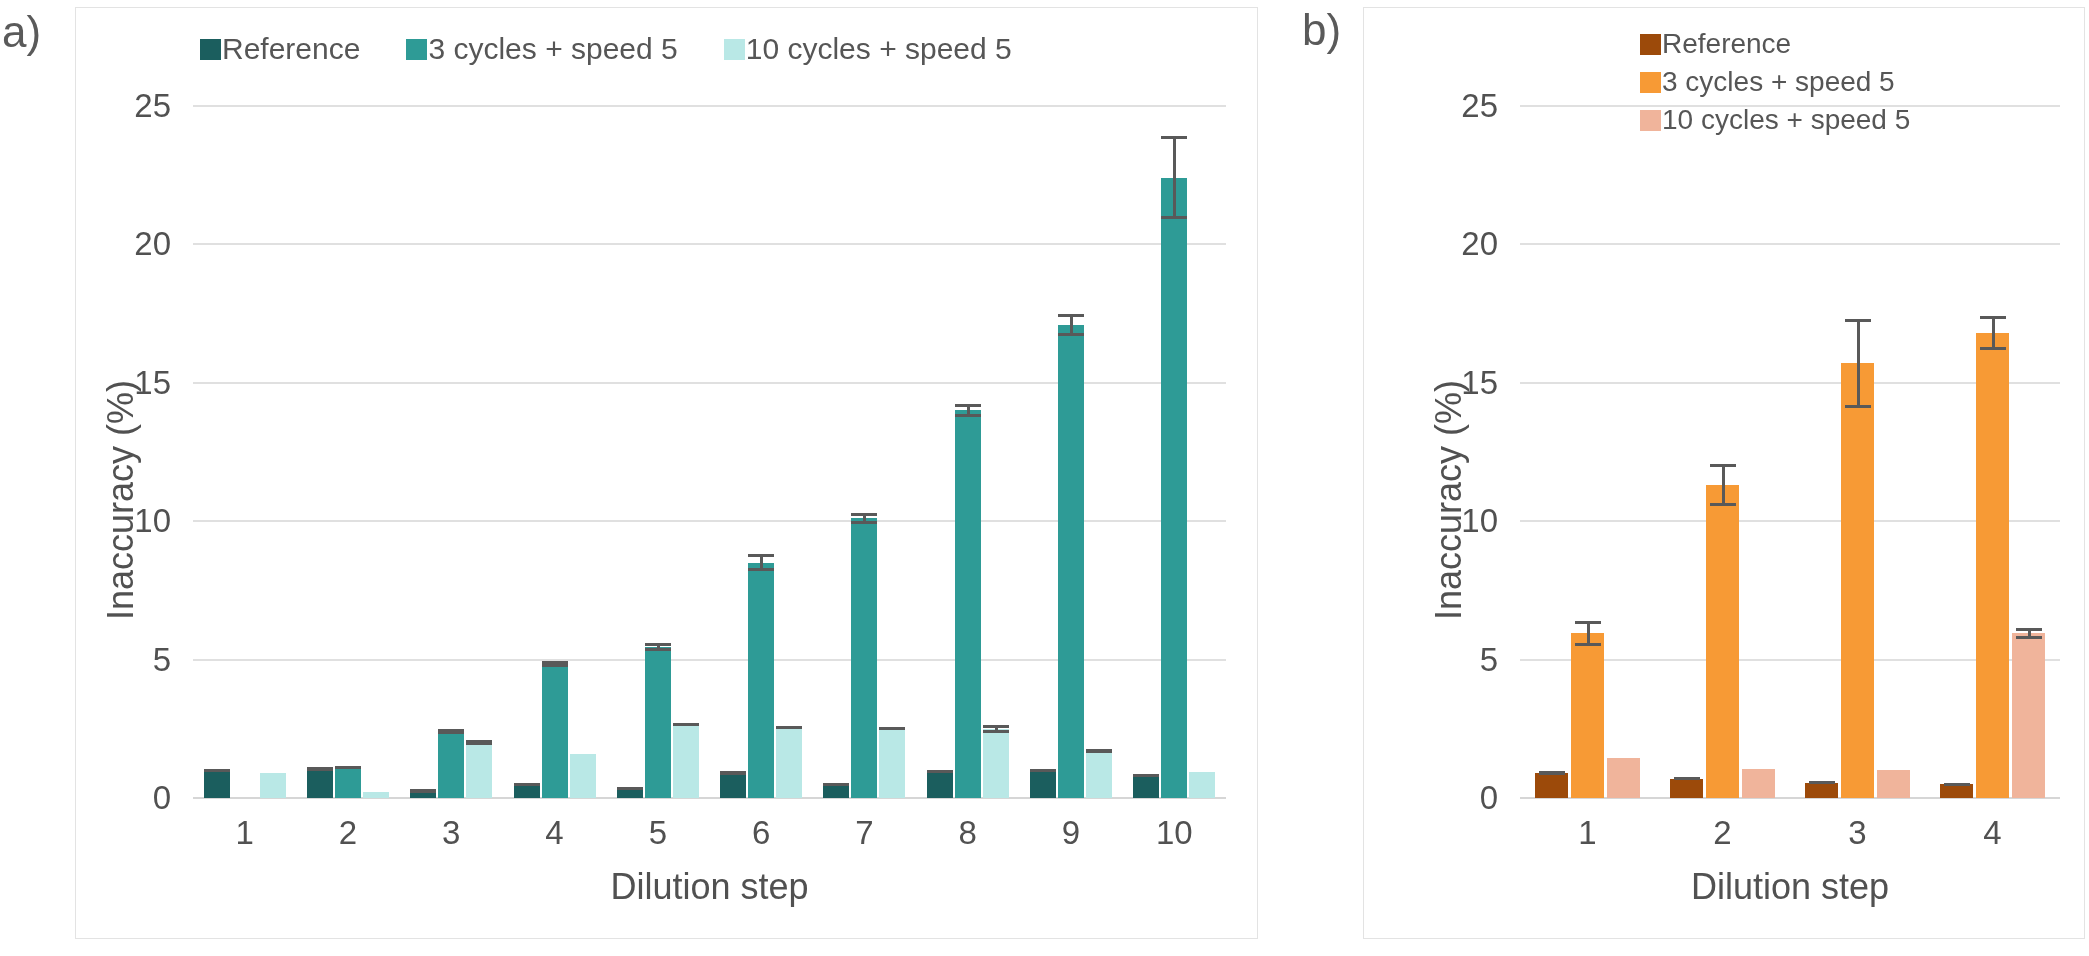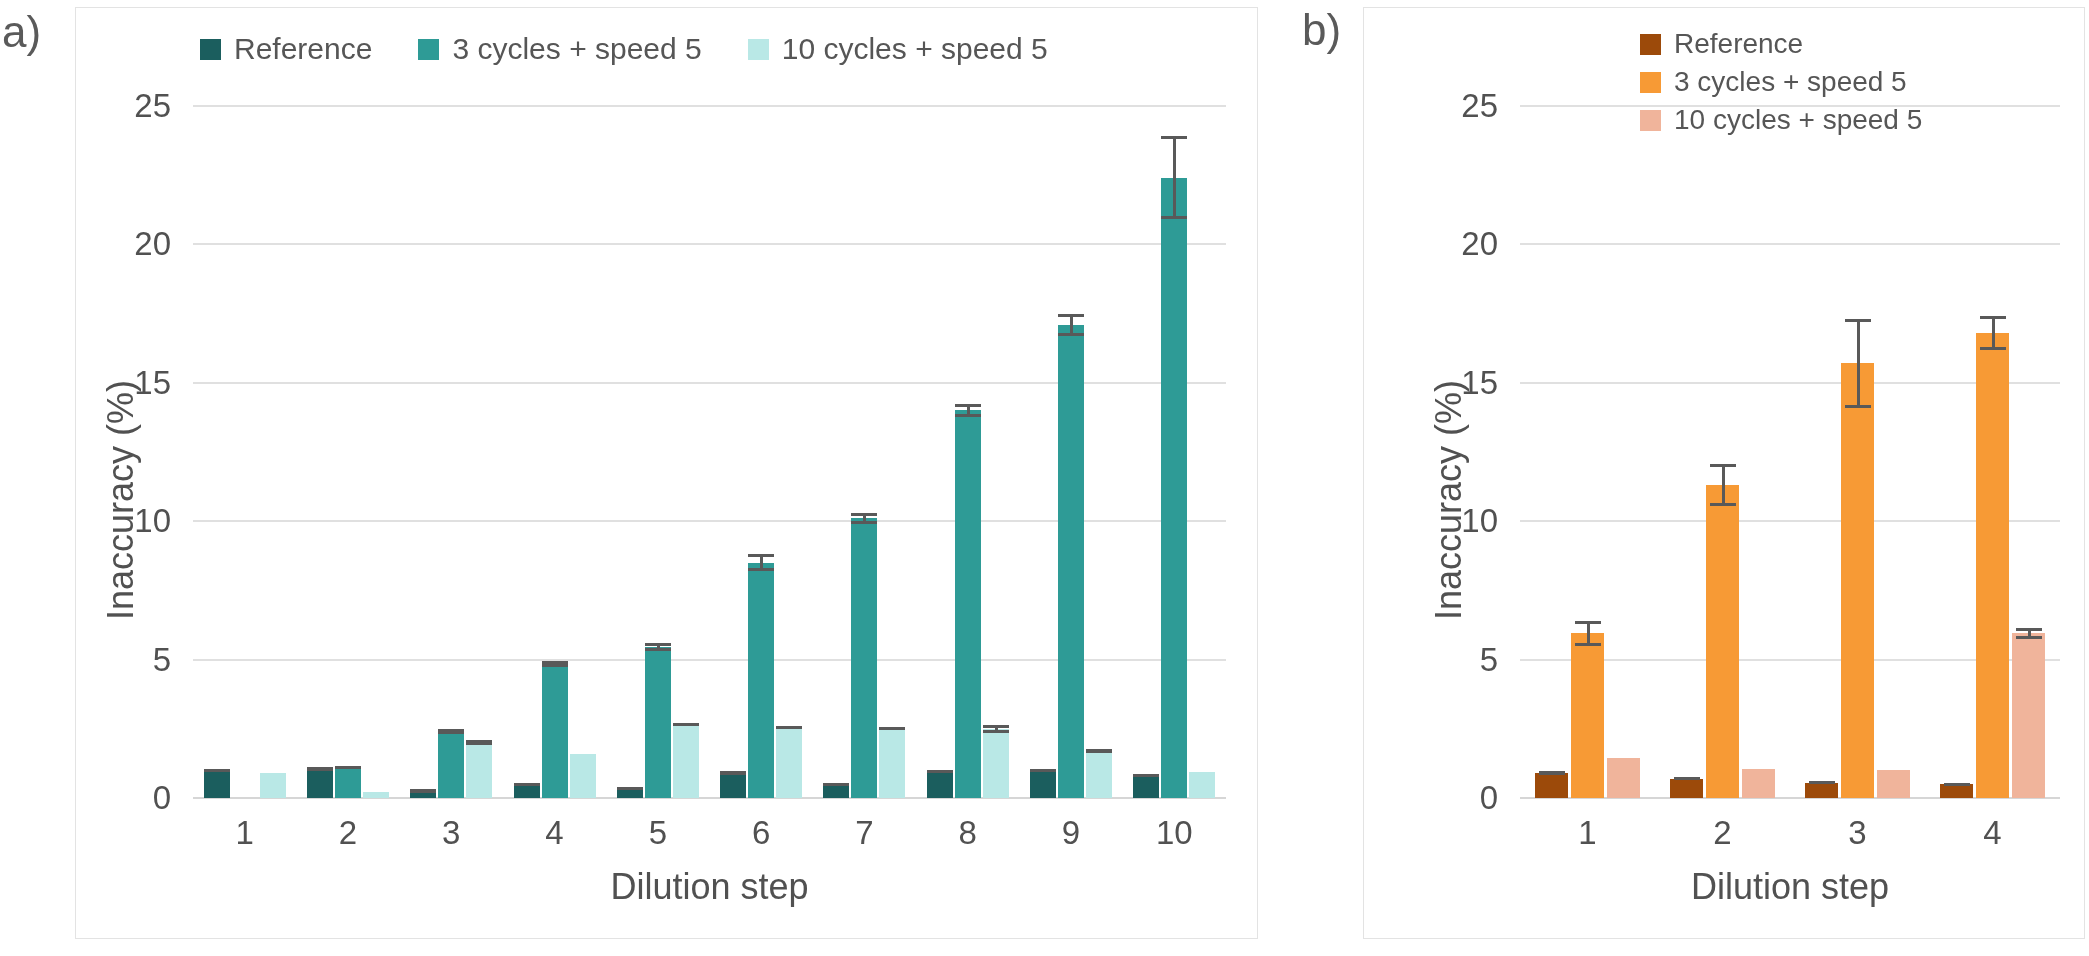--- a/index.html
+++ b/index.html
@@ -56,21 +56,21 @@
     display: flex;
     flex-direction: column;
     gap: 6px;
     font-size: 28px;
     color: #565656;
     white-space: nowrap;
   }
   .legend-item {
     display: flex;
     align-items: center;
-    gap: 13px;
+    gap: 1px;
   }
   .legend-swatch {
     width: 21px;
     height: 21px;
     flex: 0 0 auto;
     display: block;
   }
   #legend-a { left: 200px; top: 32px; }
   #legend-b { left: 1640px; top: 28px; align-items: flex-start; }
 

